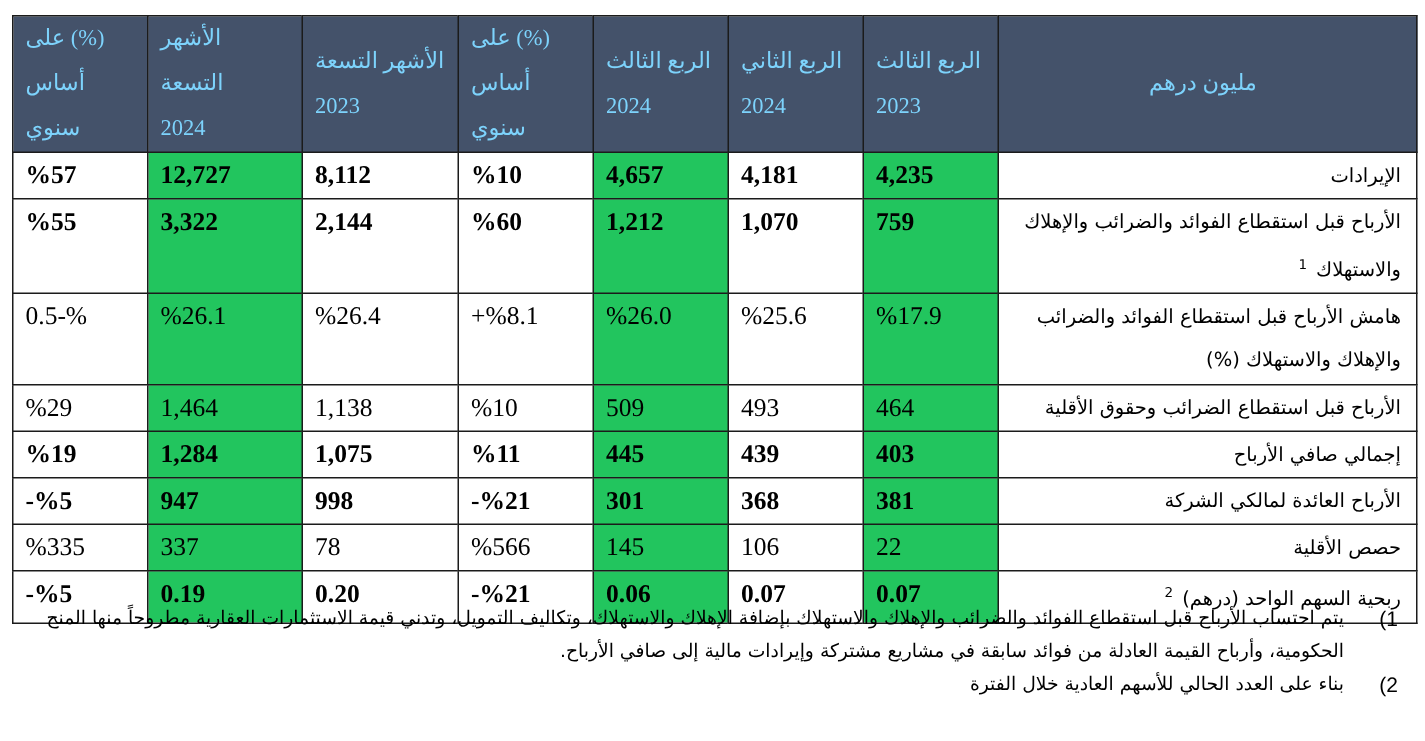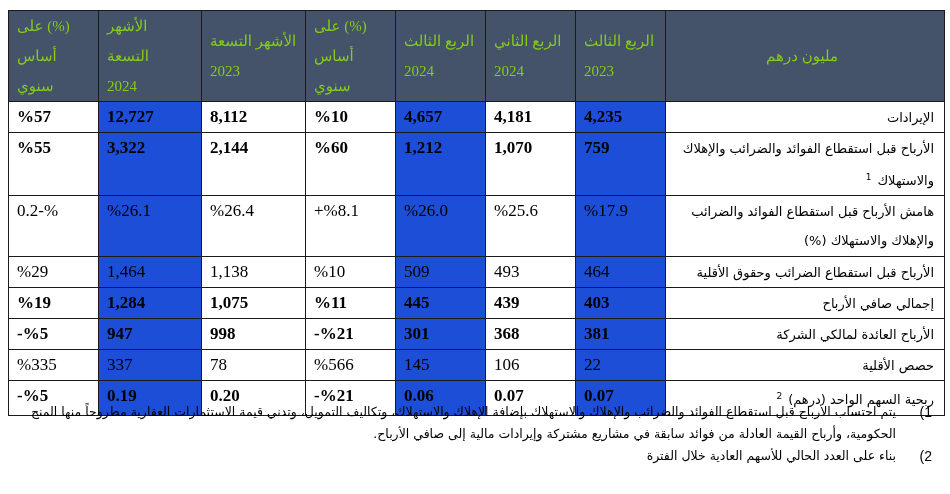--- a/index.html
+++ b/index.html
@@ -1,23 +1,23 @@
 <!DOCTYPE html>
 <html><head>
 <meta charset="utf-8">
 <style>
   html, body { margin:0; padding:0; background:#ffffff; }
   body { width:950px; height:494px; position:relative; overflow:hidden; font-family:"Liberation Serif", "DejaVu Serif", serif; color:#000; }
   table.fin { position:absolute; left:8px; top:10px; width:936px; border-collapse:collapse; direction:rtl; table-layout:fixed; }
   table.fin th, table.fin td { border:1px solid #1b1b1b; padding:0 8px; }
-  table.fin th { background:#44526a; color:#84cc16; font-weight:normal; font-size:15px; text-align:left; vertical-align:middle; line-height:30px; height:73px; }
+  table.fin th { background:#44526a; color:#7dd3fc; font-weight:normal; font-size:15px; text-align:left; vertical-align:middle; line-height:30px; height:73px; }
   table.fin th.label-head { text-align:center; padding-right:14px; }
   table.fin td { font-size:17px; text-align:left; vertical-align:top; line-height:28px; padding-top:1px; }
   table.fin td.label { text-align:right; font-family:"DejaVu Sans", sans-serif; font-size:13px; line-height:29px; padding-right:10px; }
-  table.fin td.shade { background:#1d4ed8; }
+  table.fin td.shade { background:#22c55e; }
   tr.bold td { font-weight:bold; }
   tr.bold td.label { font-weight:normal; }
   sup { font-size:9px; vertical-align:super; margin-right:6px; }
   .notes { position:absolute; right:18px; top:401px; width:920px; direction:rtl; font-family:"DejaVu Sans", sans-serif; font-size:12.5px; line-height:22px; }
   .note { display:flex; flex-direction:row; }
   .note .num { width:36px; flex:0 0 36px; text-align:right; font-family:"Liberation Sans", sans-serif; font-size:14px; }
   .note .txt { flex:1; }
 </style>
 </head>
 <body>
@@ -88,21 +88,21 @@
       <td>%55</td>
     </tr>
     <tr style="height:61px">
       <td class="label"><span>هامش الأرباح قبل استقطاع الفوائد والضرائب والإهلاك والاستهلاك (%)</span></td>
       <td class="shade">%17.9</td>
       <td>%25.6</td>
       <td class="shade">%26.0</td>
       <td>%8.1+</td>
       <td>%26.4</td>
       <td class="shade">%26.1</td>
-      <td>%-0.2</td>
+      <td>%-0.5</td>
     </tr>
     <tr style="height:30px">
       <td class="label"><span>الأرباح قبل استقطاع الضرائب وحقوق الأقلية</span></td>
       <td class="shade">464</td>
       <td>493</td>
       <td class="shade">509</td>
       <td>%10</td>
       <td>1,138</td>
       <td class="shade">1,464</td>
       <td>%29</td>

